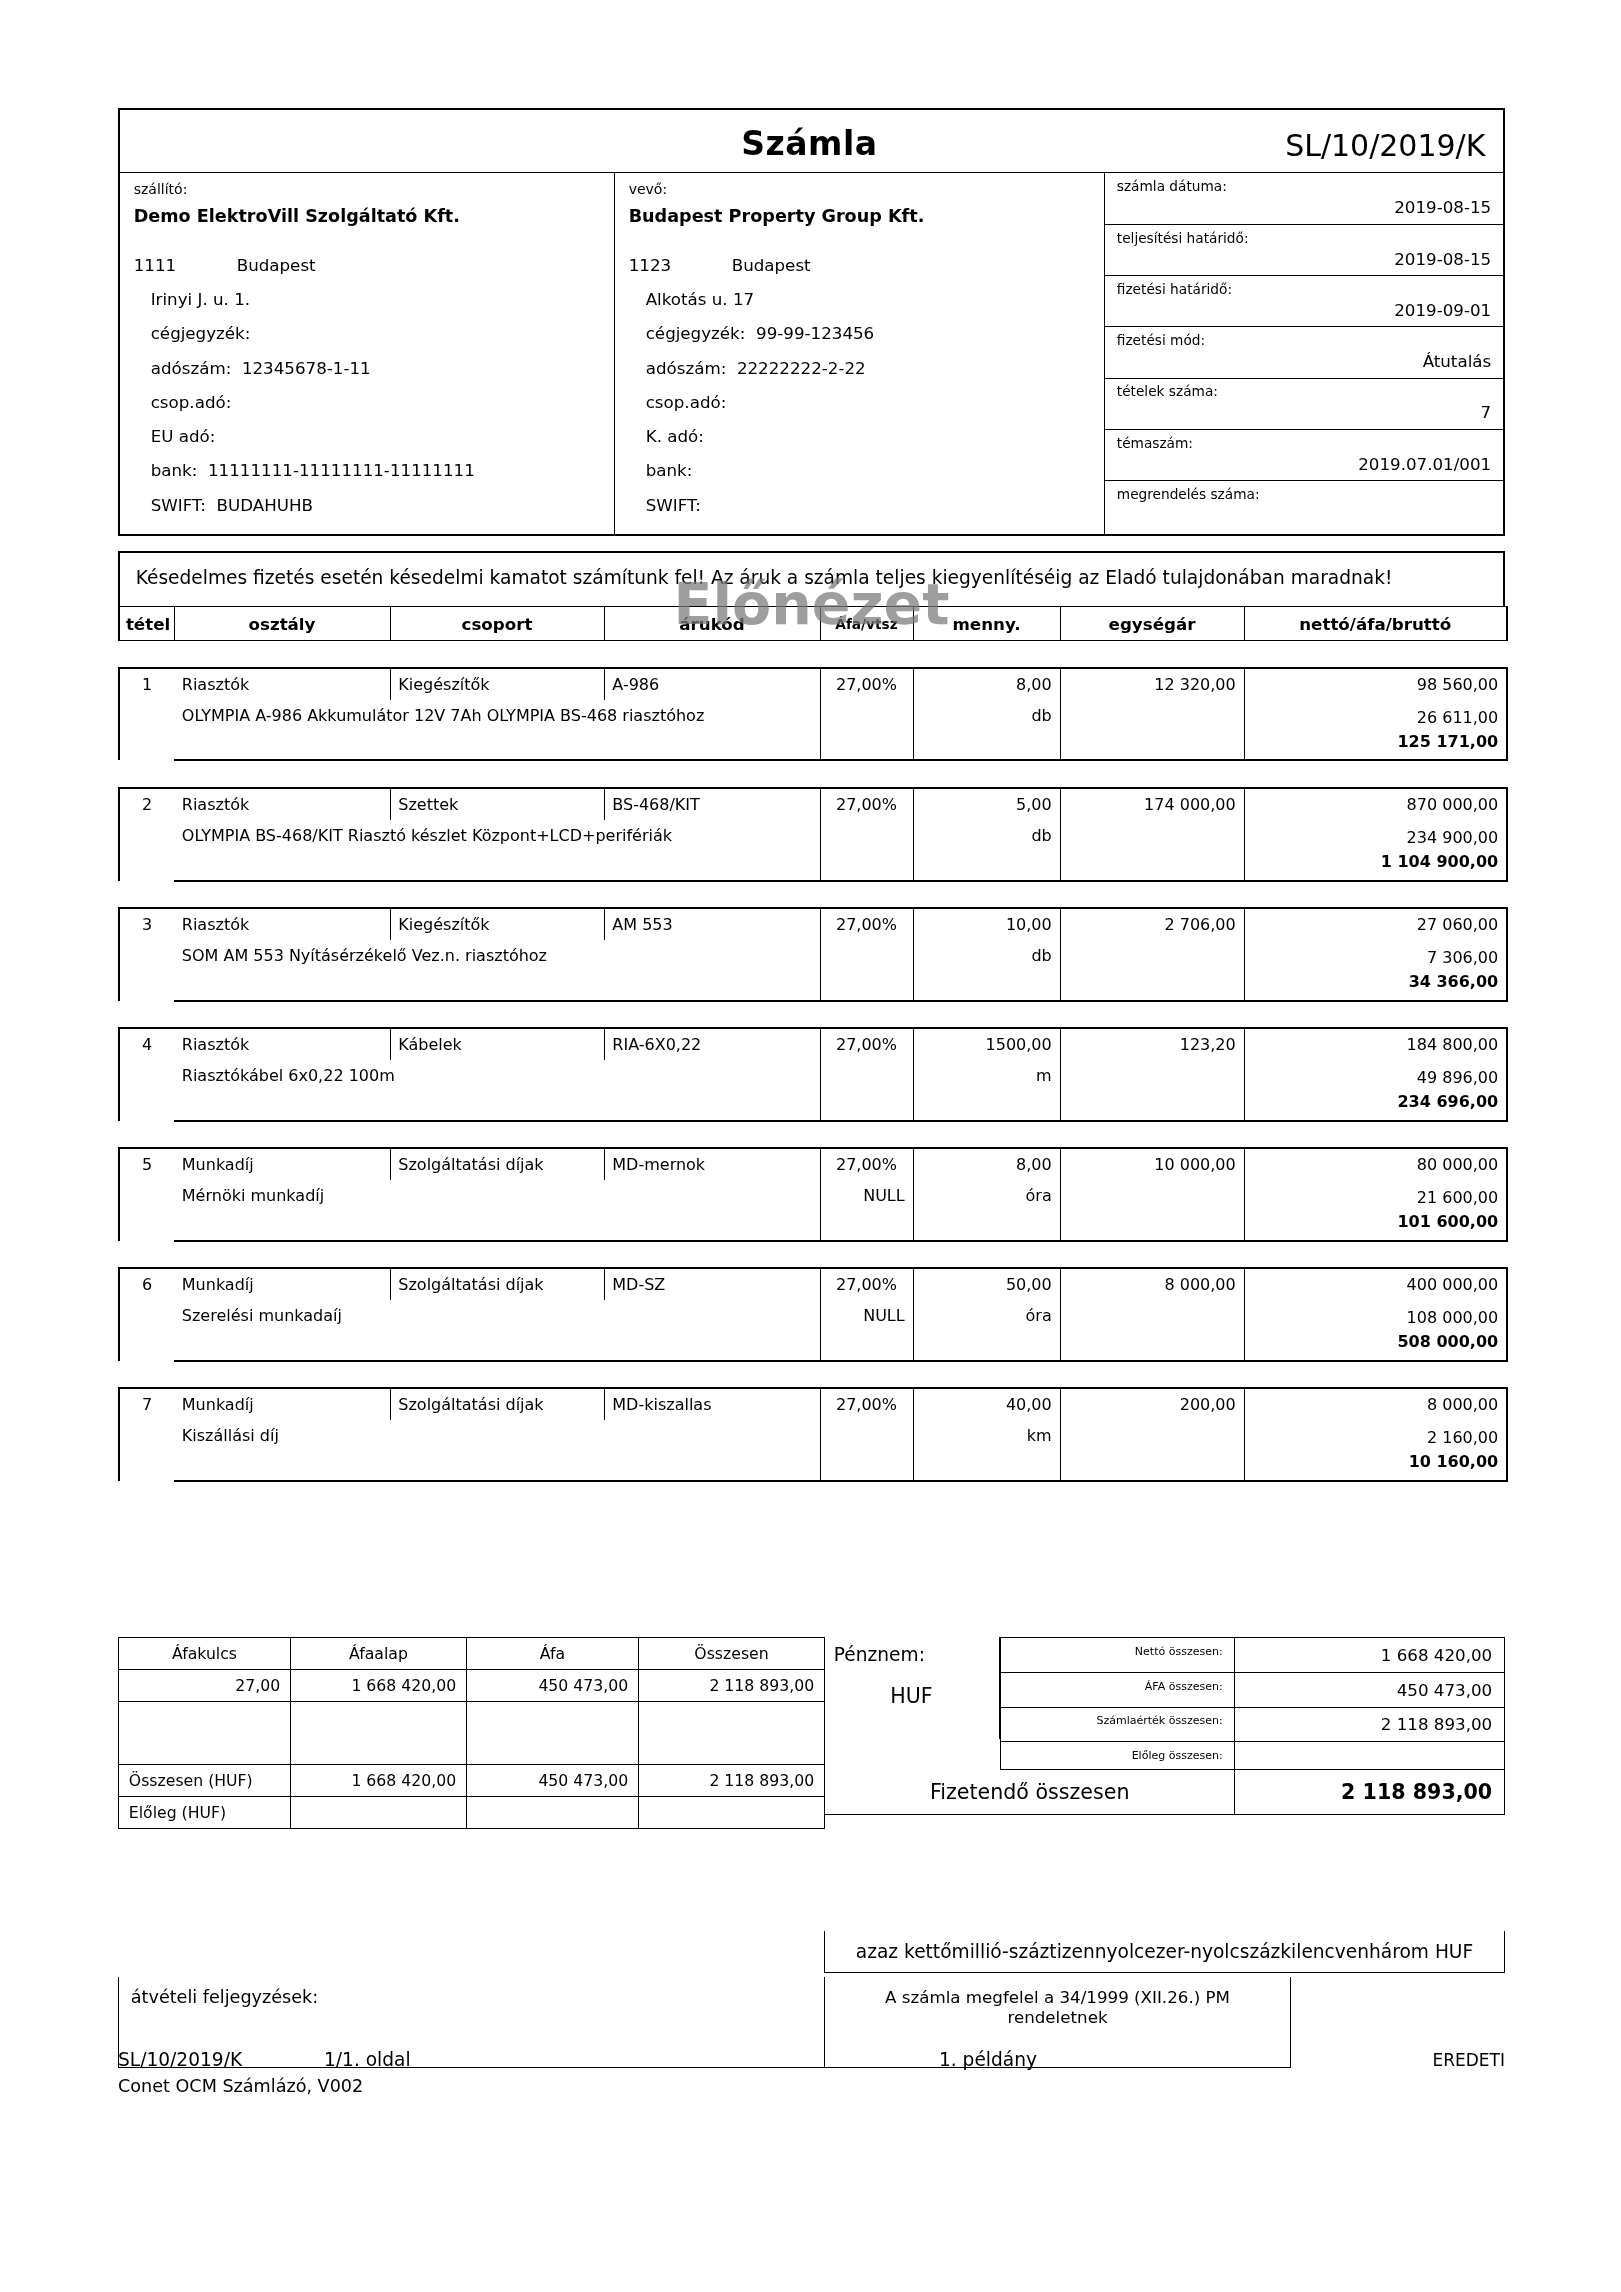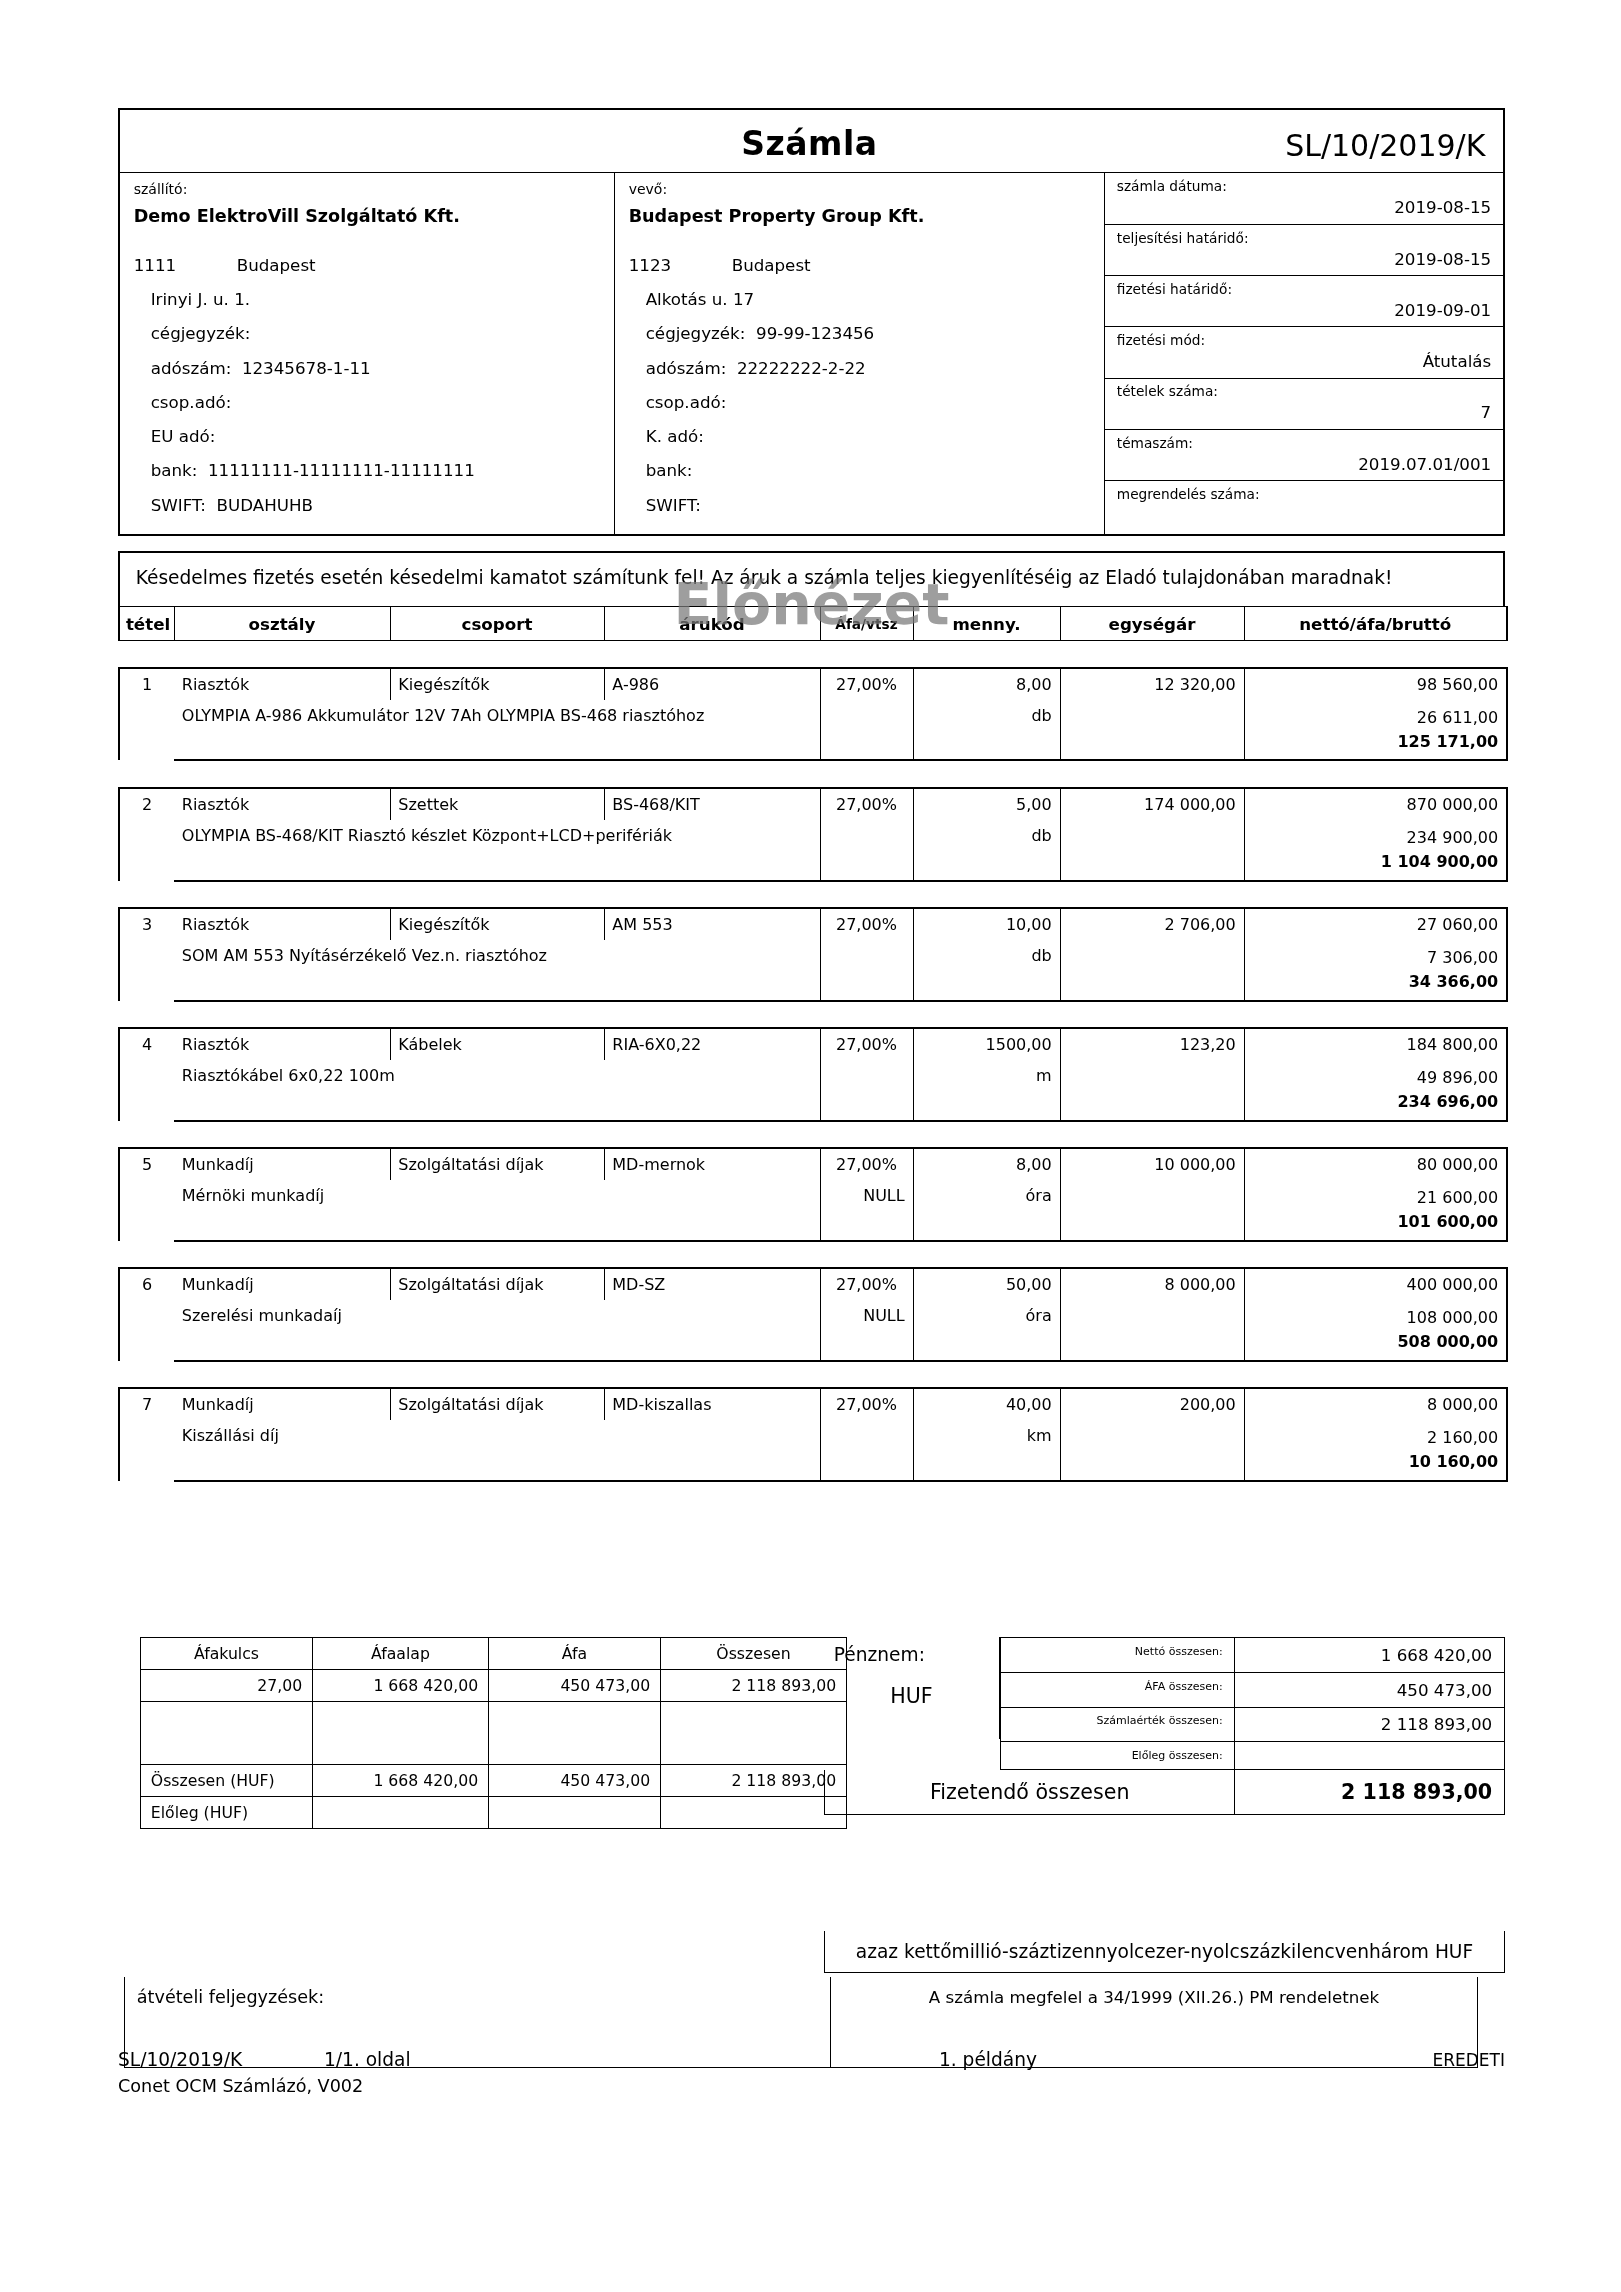--- a/index.html
+++ b/index.html
@@ -173,21 +173,20 @@
   
   .totals {
     position: absolute;
     left: 118px;
     top: 1637px;
     width: 1387px;
   }
   table.tx {
     border-collapse: collapse;
     table-layout: fixed;
-    margin-left: 22px;
   }
   .tx td, .tx th {
     font-size: 15.7px;
     padding: 5.9px 9.8px;
   }
   .vat-table { width: 706px; }
   .vat-table th {
     border: 1px solid #000;
     font-weight: normal;
     text-align: center;
@@ -642,21 +641,21 @@
       <div class="payable">
         <div class="lbl">Fizetendő összesen</div>
         <div class="val">2 118 893,00</div>
       </div>
     </div>
 
     <div style="position:absolute; left:706px; top:294px; width:681px;">
       <div class="words">azaz kettőmillió-száztizennyolcezer-nyolcszázkilencvenhárom HUF</div>
     </div>
 
-    <div style="position:absolute; left:6px; top:340px; width:1354px;">
+    <div style="position:absolute; left:0; top:340px; width:1173px;">
       <div class="bottom-two">
         <div class="bt-left">
           <span>átvételi feljegyzések:</span>
         </div>
         <div class="bt-right">A számla megfelel a 34/1999 (XII.26.) PM rendeletnek</div>
       </div>
     </div>
   </div>
 
   <div class="footer">

